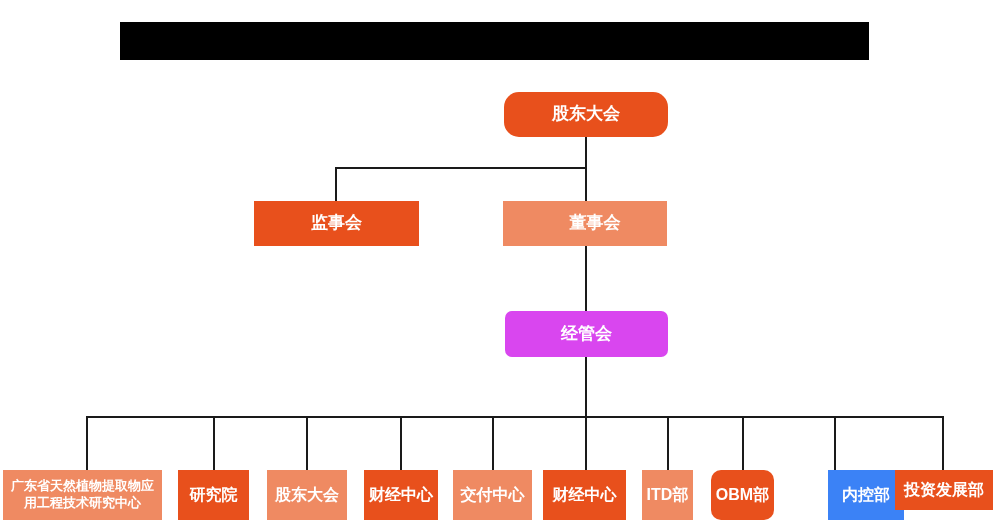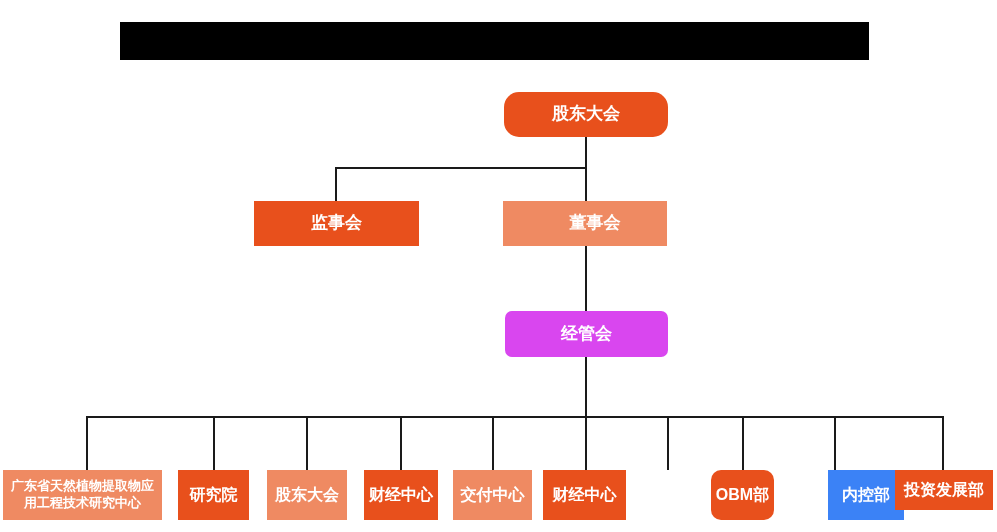--- a/index.html
+++ b/index.html
@@ -85,17 +85,18 @@
   <div class="node" style="left: 503px; top: 201px; width: 164px; height: 45px; background: rgb(239, 138, 98); padding-left: 22px;">董事会</div>
 
   <div class="node" style="left: 505px; top: 311px; width: 163px; height: 46px; background: #d946ef; border-radius: 7px;">经管会</div>
 
   <div class="node small" style="left: 3px; top: 470px; width: 159px; height: 50px; background: rgb(239, 138, 98);">广东省天然植物提取物应用工程技术研究中心</div>
   <div class="node mid" style="left: 178px; top: 470px; width: 71px; height: 50px; background: rgb(232, 80, 28);">研究院</div>
   <div class="node mid" style="left: 267px; top: 470px; width: 80px; height: 50px; background: rgb(239, 138, 98);">股东大会</div>
   <div class="node mid" style="left: 364px; top: 470px; width: 74px; height: 50px; background: rgb(232, 80, 28);">财经中心</div>
   <div class="node mid" style="left: 453px; top: 470px; width: 79px; height: 50px; background: rgb(239, 138, 98);">交付中心</div>
   <div class="node mid" style="left: 543px; top: 470px; width: 83px; height: 50px; background: rgb(232, 80, 28);">财经中心</div>
+  <div class="node mid" style="left: 642px; top: 470px; width: 51px; height: 50px; background: rgb(239, 138, 98);">ITD部</div>
   <div class="node mid" style="left: 711px; top: 470px; width: 63px; height: 50px; background: rgb(232, 80, 28); border-radius: 10px;">OBM部</div>
   <div class="node mid" style="left: 828px; top: 470px; width: 76px; height: 50px; background: #3b82f6;">内控部</div>
   <div class="node mid" style="left: 895px; top: 470px; width: 98px; height: 40px; background: rgb(232, 80, 28);">投资发展部</div>
 
 </div>
 
 </body></html>

